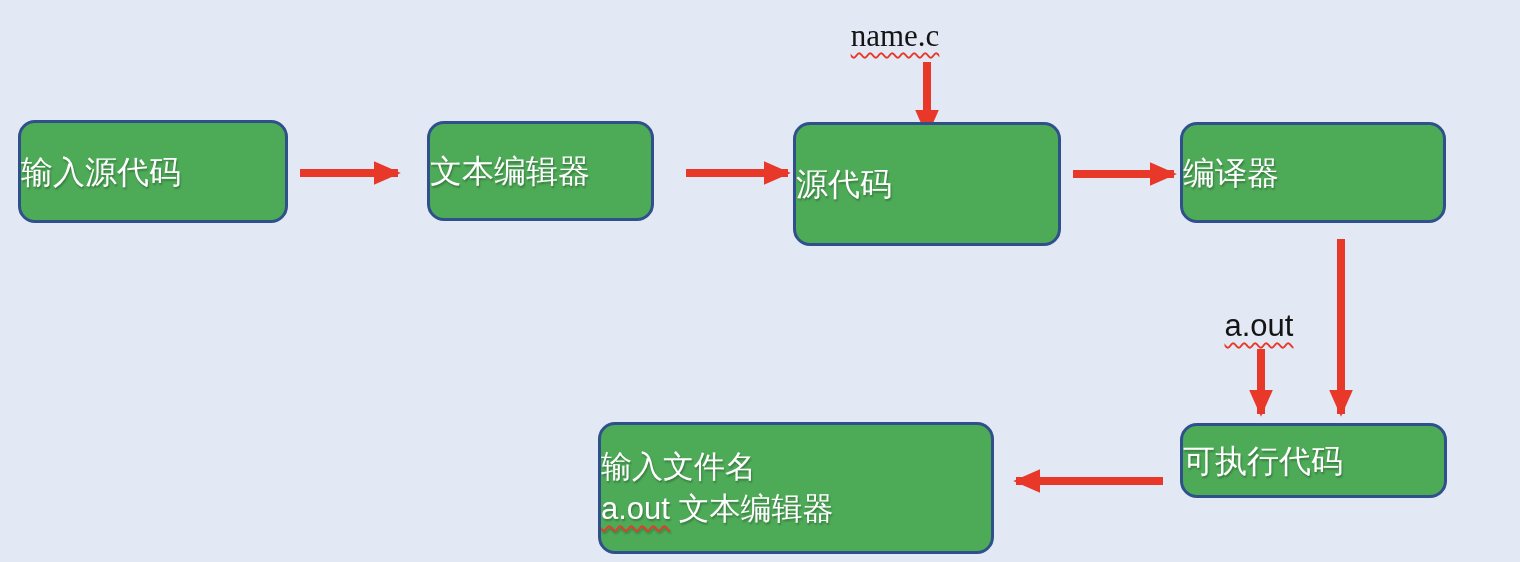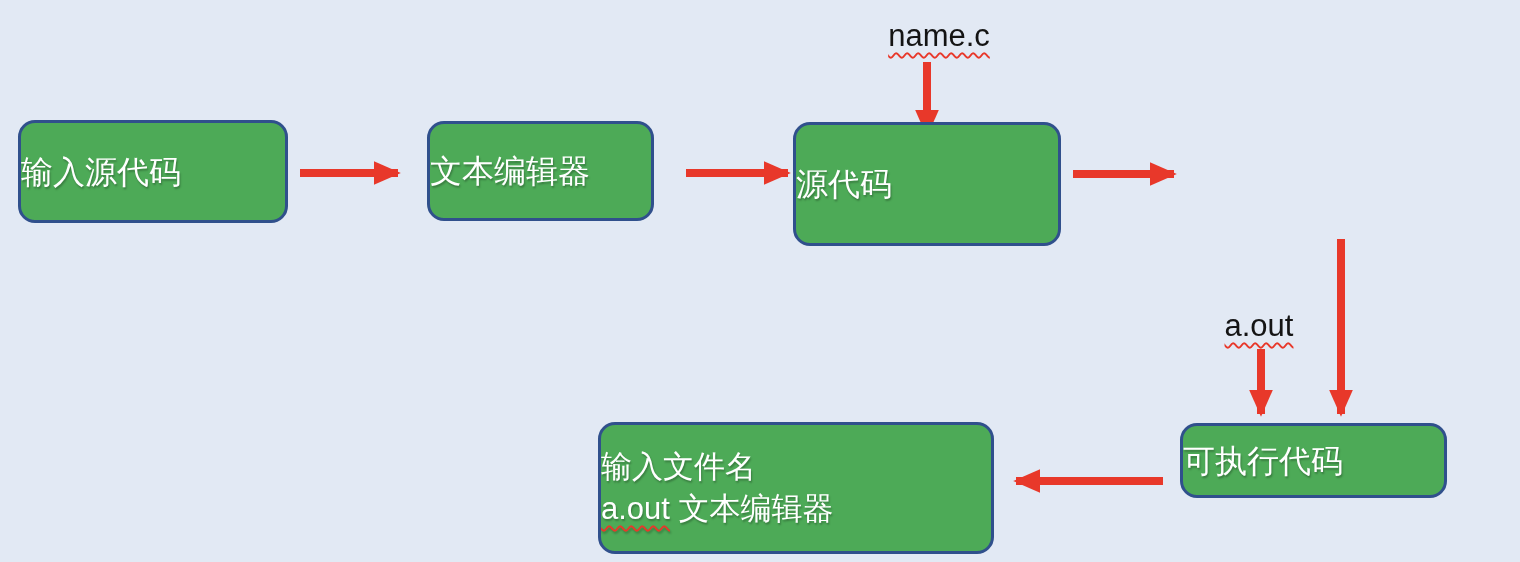--- a/index.html
+++ b/index.html
@@ -89,33 +89,36 @@
   </div>
 
   <div class="node" style="left:427px; top:121px; width:227px; height:100px;">
     <span class="inner">文本编辑器</span>
   </div>
 
   <div class="node" style="left:793px; top:122px; width:268px; height:124px;">
     <span class="inner">源代码</span>
   </div>
 
+  <div class="node" style="left:1180px; top:122px; width:266px; height:101px;">
+    <span class="inner">编译器</span>
+  </div>
 
   <div class="node" style="left:598px; top:422px; width:396px; height:132px; font-size:31px;">
     <span class="inner">
       <span>输入文件名</span><br>
       <span class="squiggle">a.out</span><span> 文本编辑器</span>
     </span>
   </div>
 
   <div class="node" style="left:1180px; top:423px; width:267px; height:75px;">
     <span class="inner">可执行代码</span>
   </div>
 
-  <div class="file-label" style="left:864px; top:18px; width:150px;">
+  <div class="file-label" style="left:820px; top:18px; width:150px;font-family:Liberation Serif, serif;">
     <span class="squiggle">name.c</span>
   </div>
 
   <div class="file-label" style="left:1189px; top:308px; width:140px;">
     <span class="squiggle">a.out</span>
   </div>
 
 </div>
 
 </body></html>

